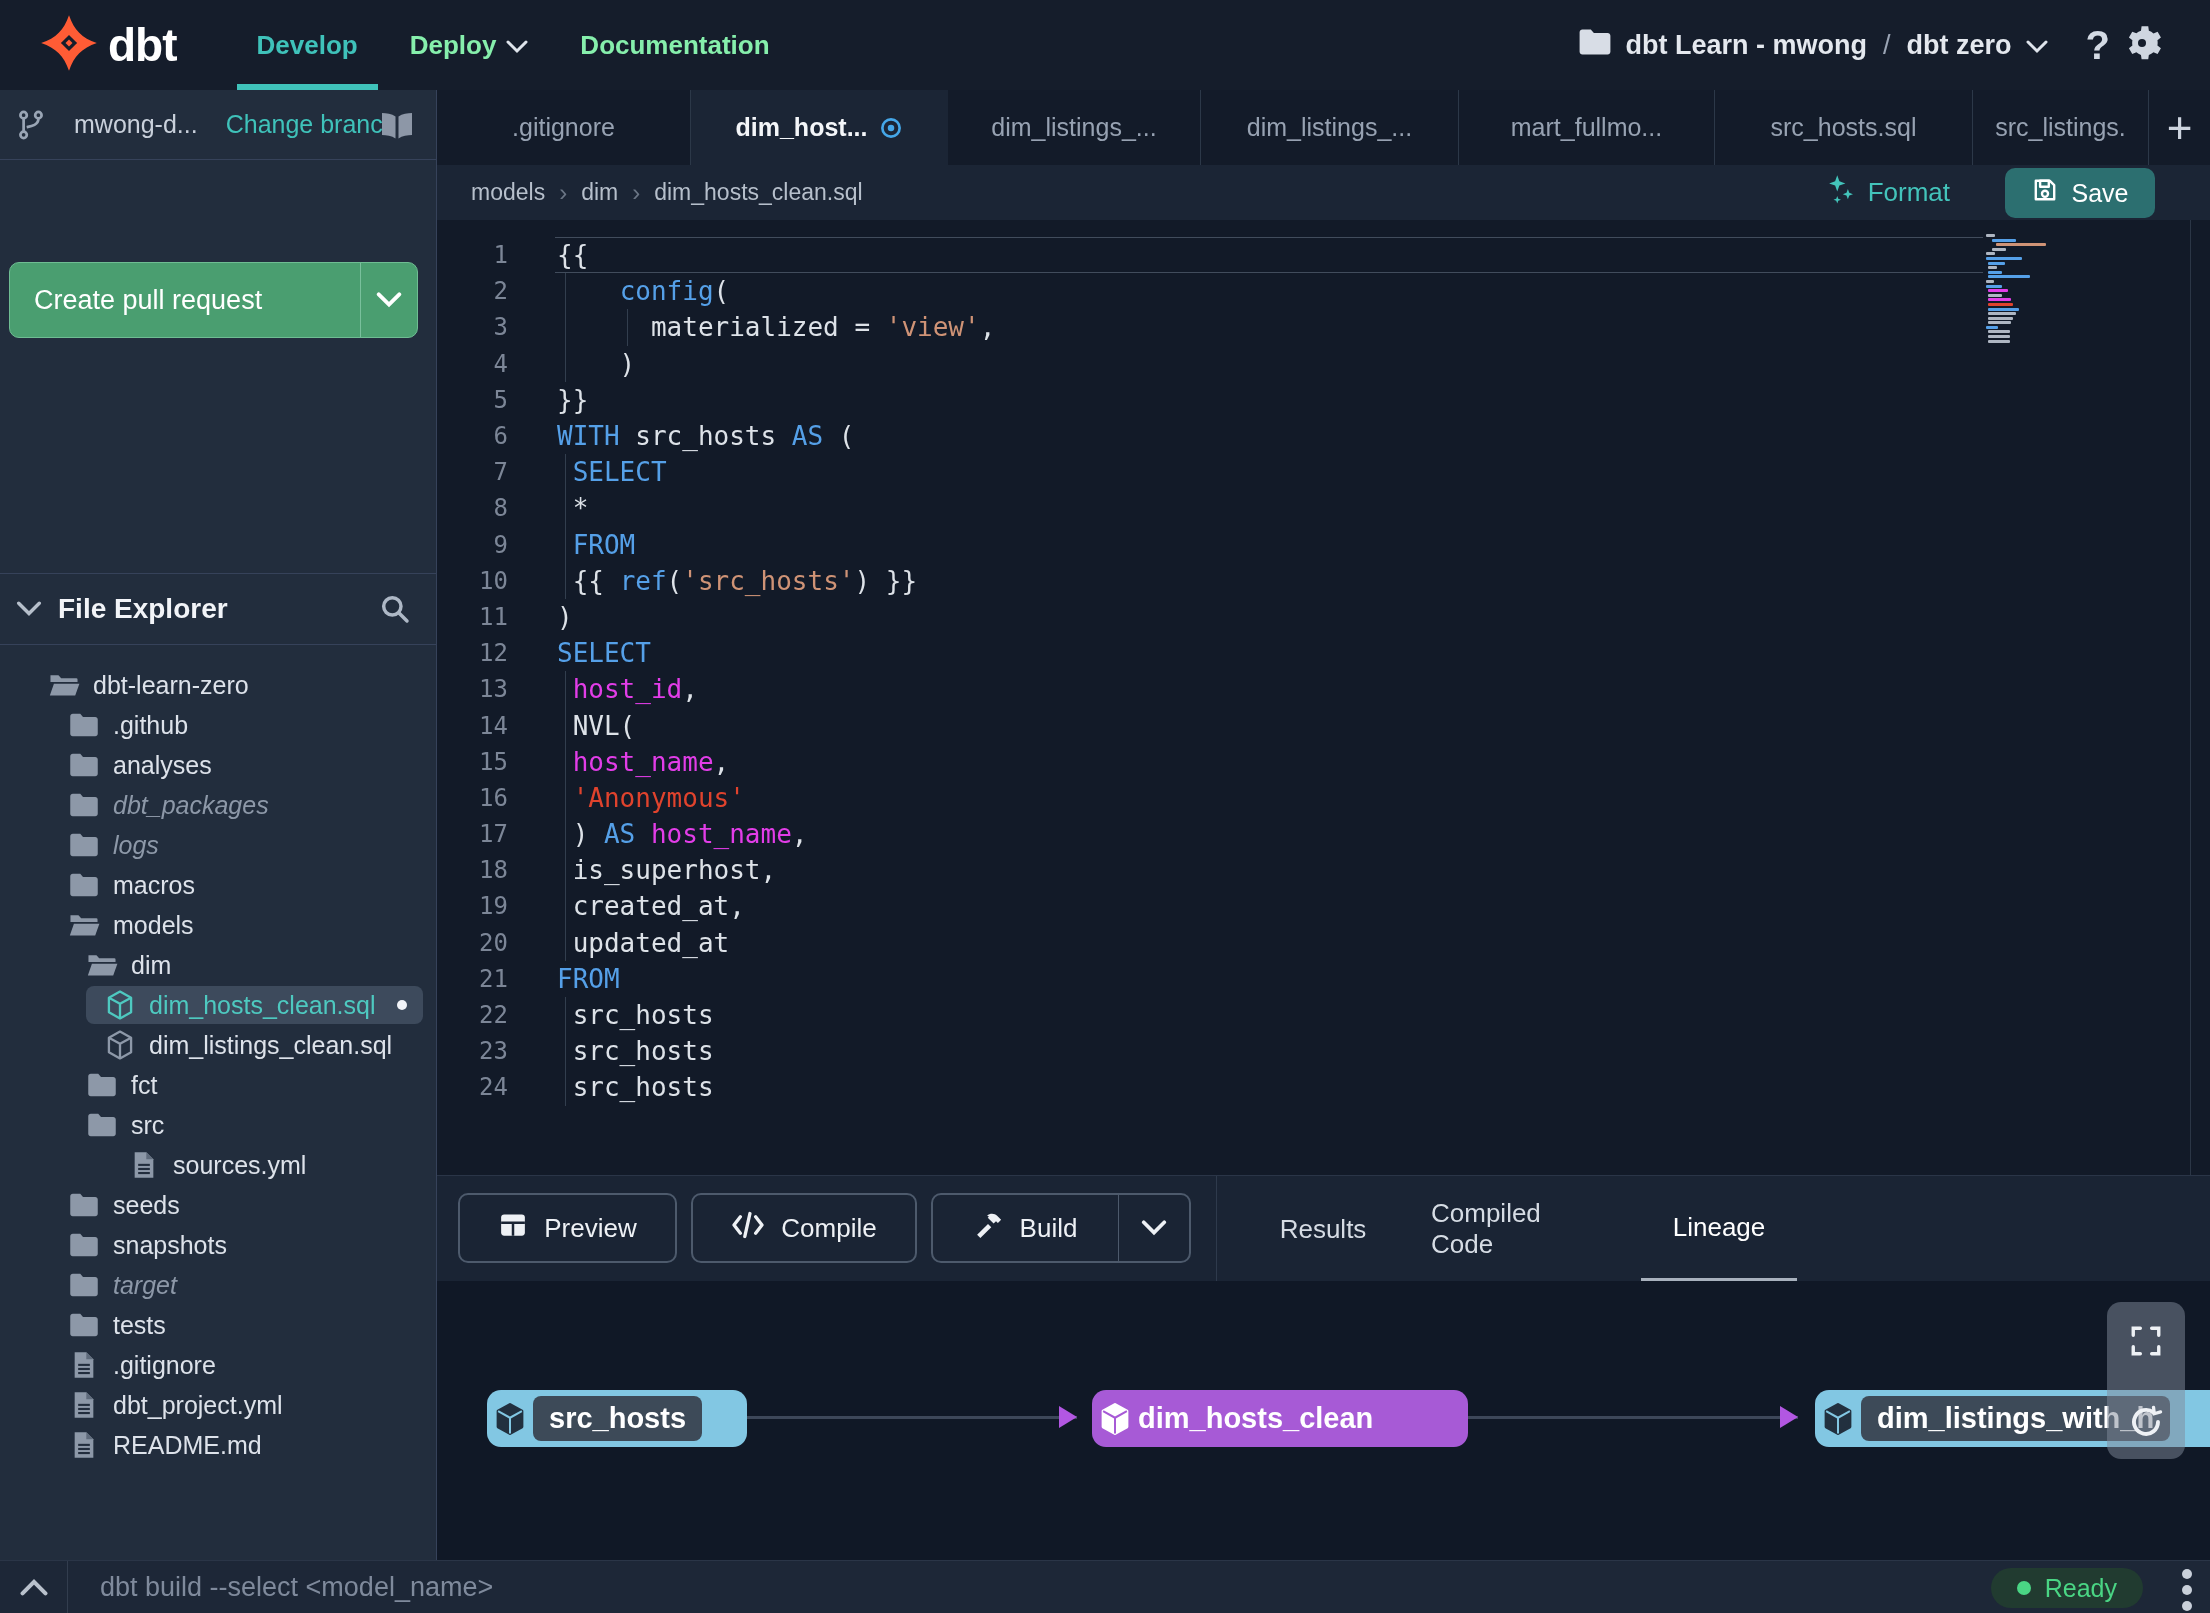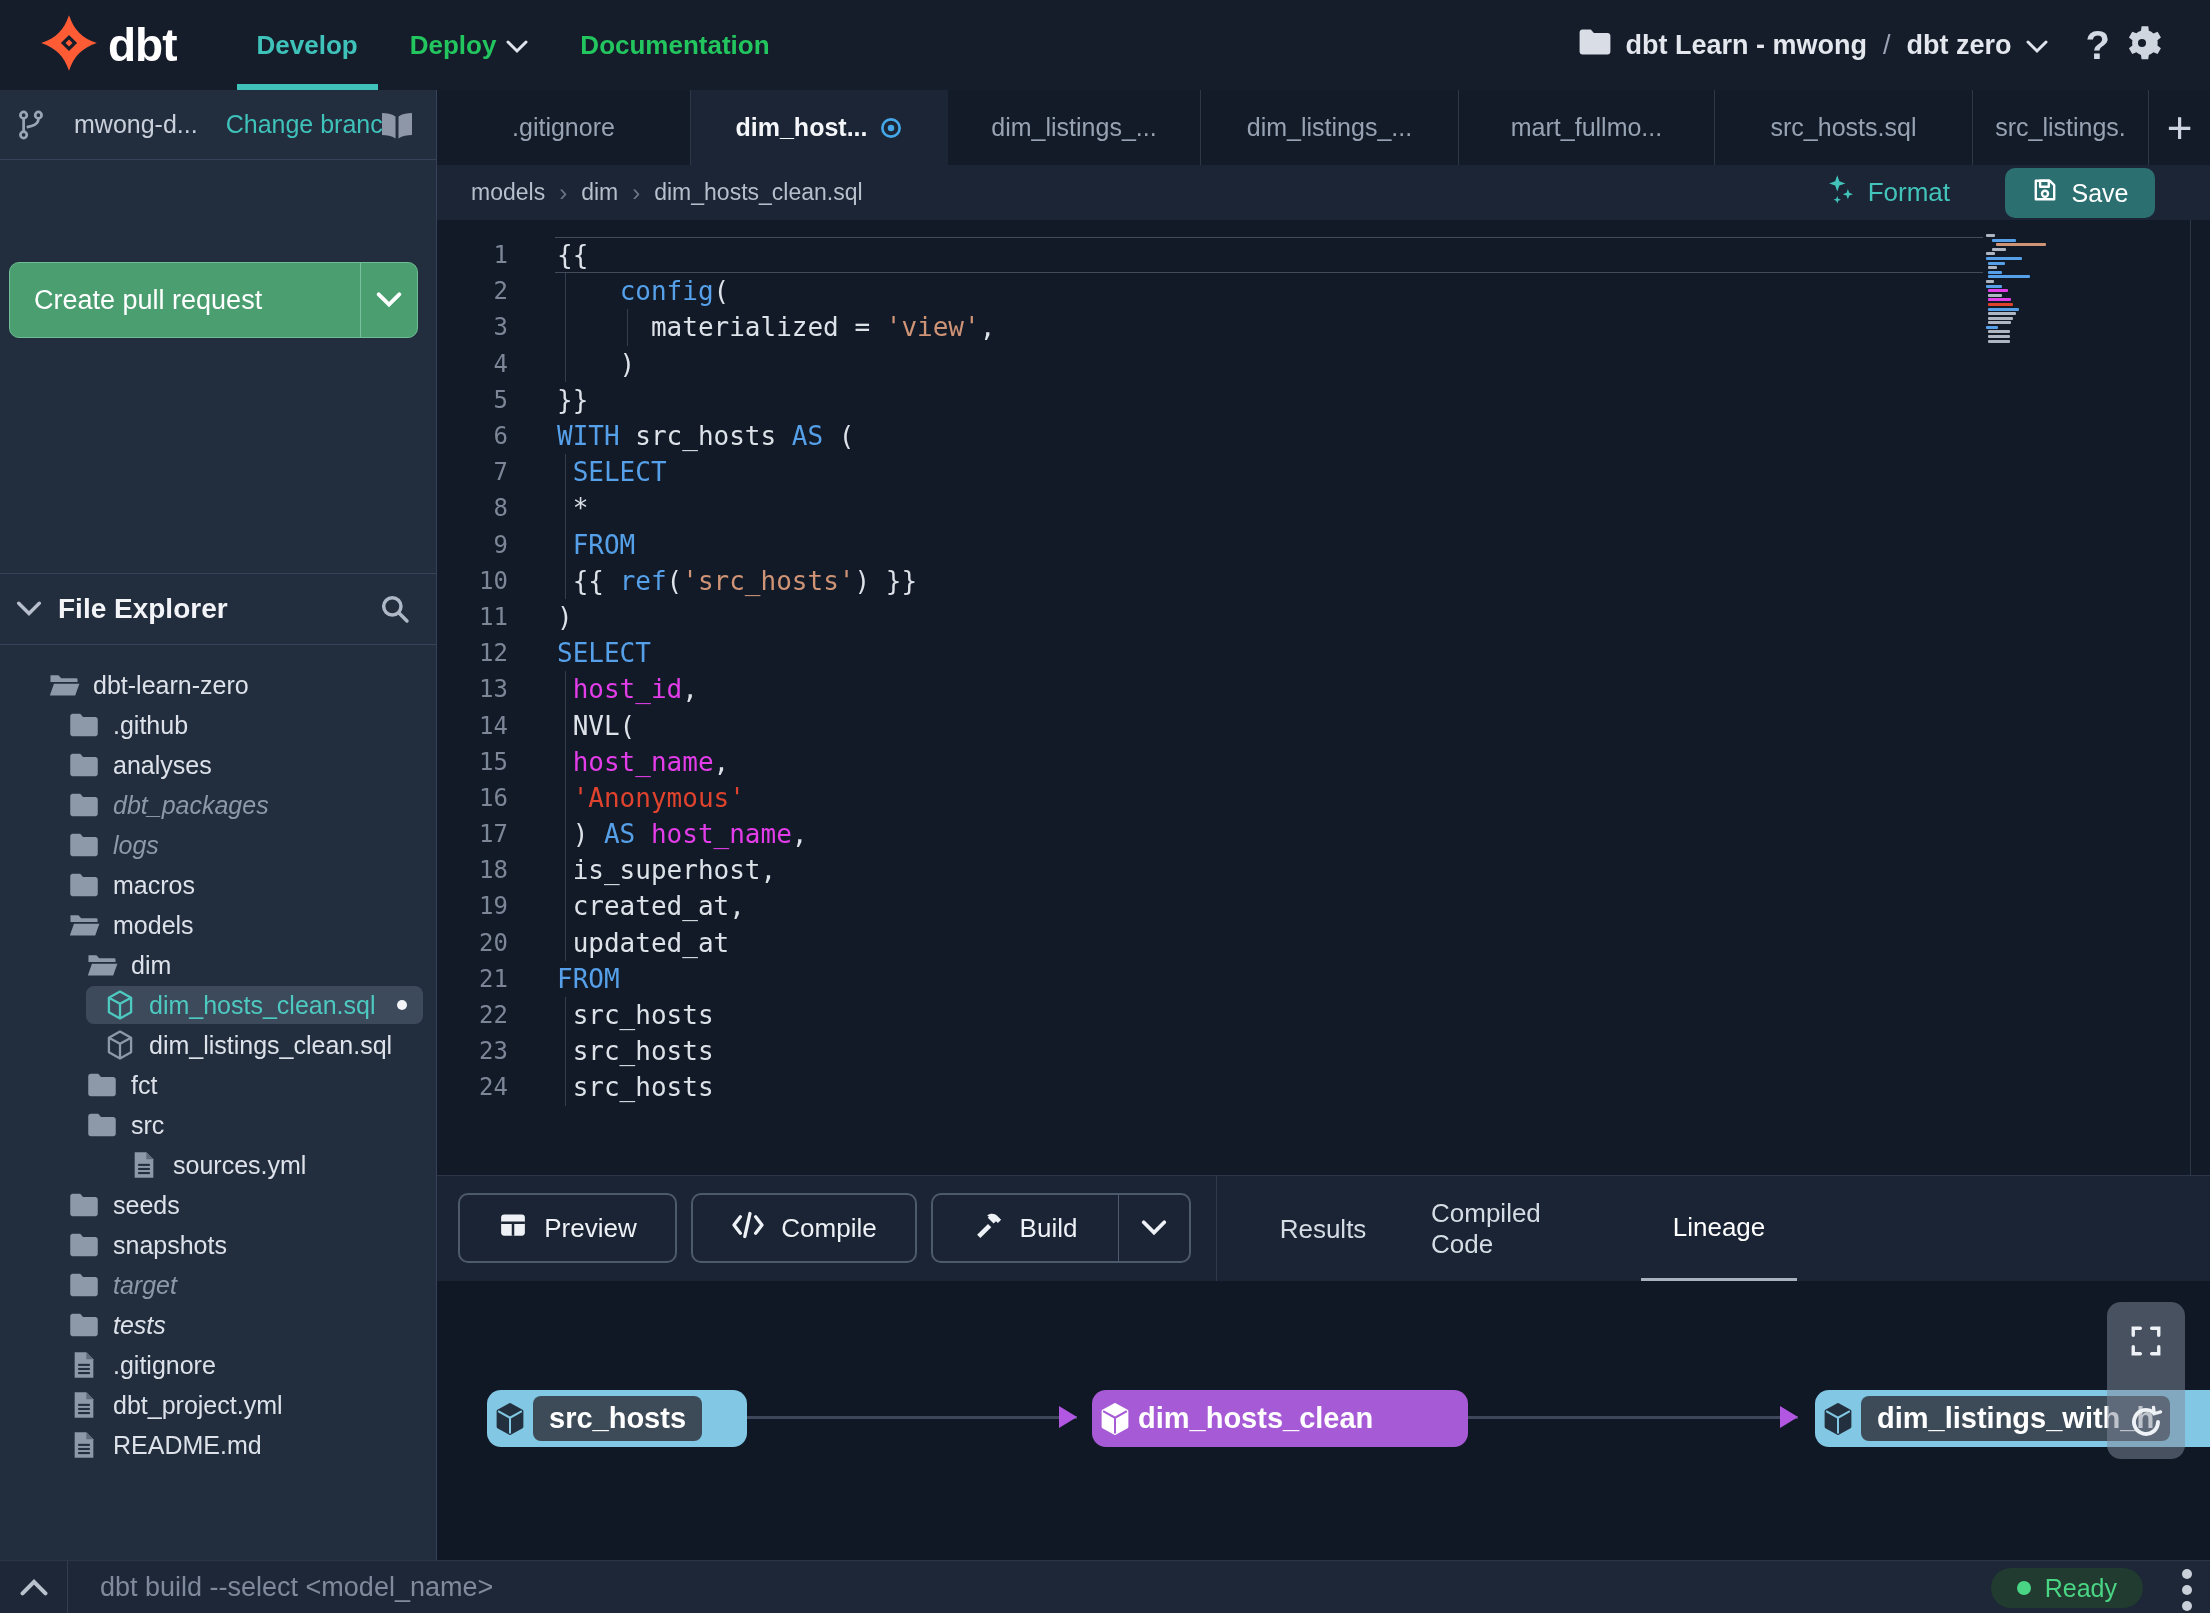--- a/index.html
+++ b/index.html
@@ -6,21 +6,21 @@
   html,body { width:2210px; height:1613px; overflow:hidden; background:#0f1725;
     font-family:"Liberation Sans", sans-serif; }
   .app { position:relative; width:2210px; height:1613px; background:#0f1725; }
 
   
   .topnav { position:absolute; left:0; top:0; width:2210px; height:90px; background:#151d2b;
     display:flex; align-items:center; }
   .brand { display:flex; align-items:center; margin-left:40px; margin-right:54px; }
   .brand-text { color:#fff; font-size:46px; font-weight:bold; letter-spacing:-1px; margin-left:10px; }
   .nav-item { position:relative; height:90px; display:flex; align-items:center; gap:10px;
-    padding:0 26px; color:#22c55e; font-size:26px; font-weight:600; cursor:pointer; }
+    padding:0 26px; color:#86efac; font-size:26px; font-weight:600; cursor:pointer; }
   .nav-item.active { color:#3fc2ba; }
   .nav-item.active::after { content:''; position:absolute; left:6px; right:6px; bottom:0;
     height:6px; background:#3fc2ba; }
   .nav-right { margin-left:auto; display:flex; align-items:center; gap:12px; margin-right:48px; }
   .proj { display:flex; align-items:center; gap:14px; color:#e4e8ee; font-size:27px; font-weight:600; }
   .proj .sep { color:#9aa4b4; font-weight:400; padding:0 2px; }
   .qmark { color:#d3dae4; font-size:40px; font-weight:bold; margin-left:26px; }
 
   
   .sidebar { position:absolute; left:0; top:90px; width:437px; height:1470px; background:#222d3d;
@@ -366,21 +366,21 @@
           <span class="tlabel">snapshots</span>
         </div>
         <div class="trow italic" style="padding-left: 68px;">
           <span class="ticon">
             <svg width="30" height="26" viewBox="0 0 24 20" fill="currentColor">
               <path d="M1 3c0-1.1.9-2 2-2h6l2.2 2.5H21c1.1 0 2 .9 2 2V17c0 1.1-.9 2-2 2H3c-1.1 0-2-.9-2-2z"></path>
             </svg>
           </span>
           <span class="tlabel">target</span>
         </div>
-        <div class="trow" style="padding-left: 68px; font-style: italic;">
+        <div class="trow" style="padding-left: 68px;">
           <span class="ticon">
             <svg width="30" height="26" viewBox="0 0 24 20" fill="currentColor">
               <path d="M1 3c0-1.1.9-2 2-2h6l2.2 2.5H21c1.1 0 2 .9 2 2V17c0 1.1-.9 2-2 2H3c-1.1 0-2-.9-2-2z"></path>
             </svg>
           </span>
           <span class="tlabel">tests</span>
         </div>
         <div class="trow" style="padding-left: 68px;">
           <span class="ticon">
             <svg width="24" height="28" viewBox="0 0 20 24" fill="currentColor">

